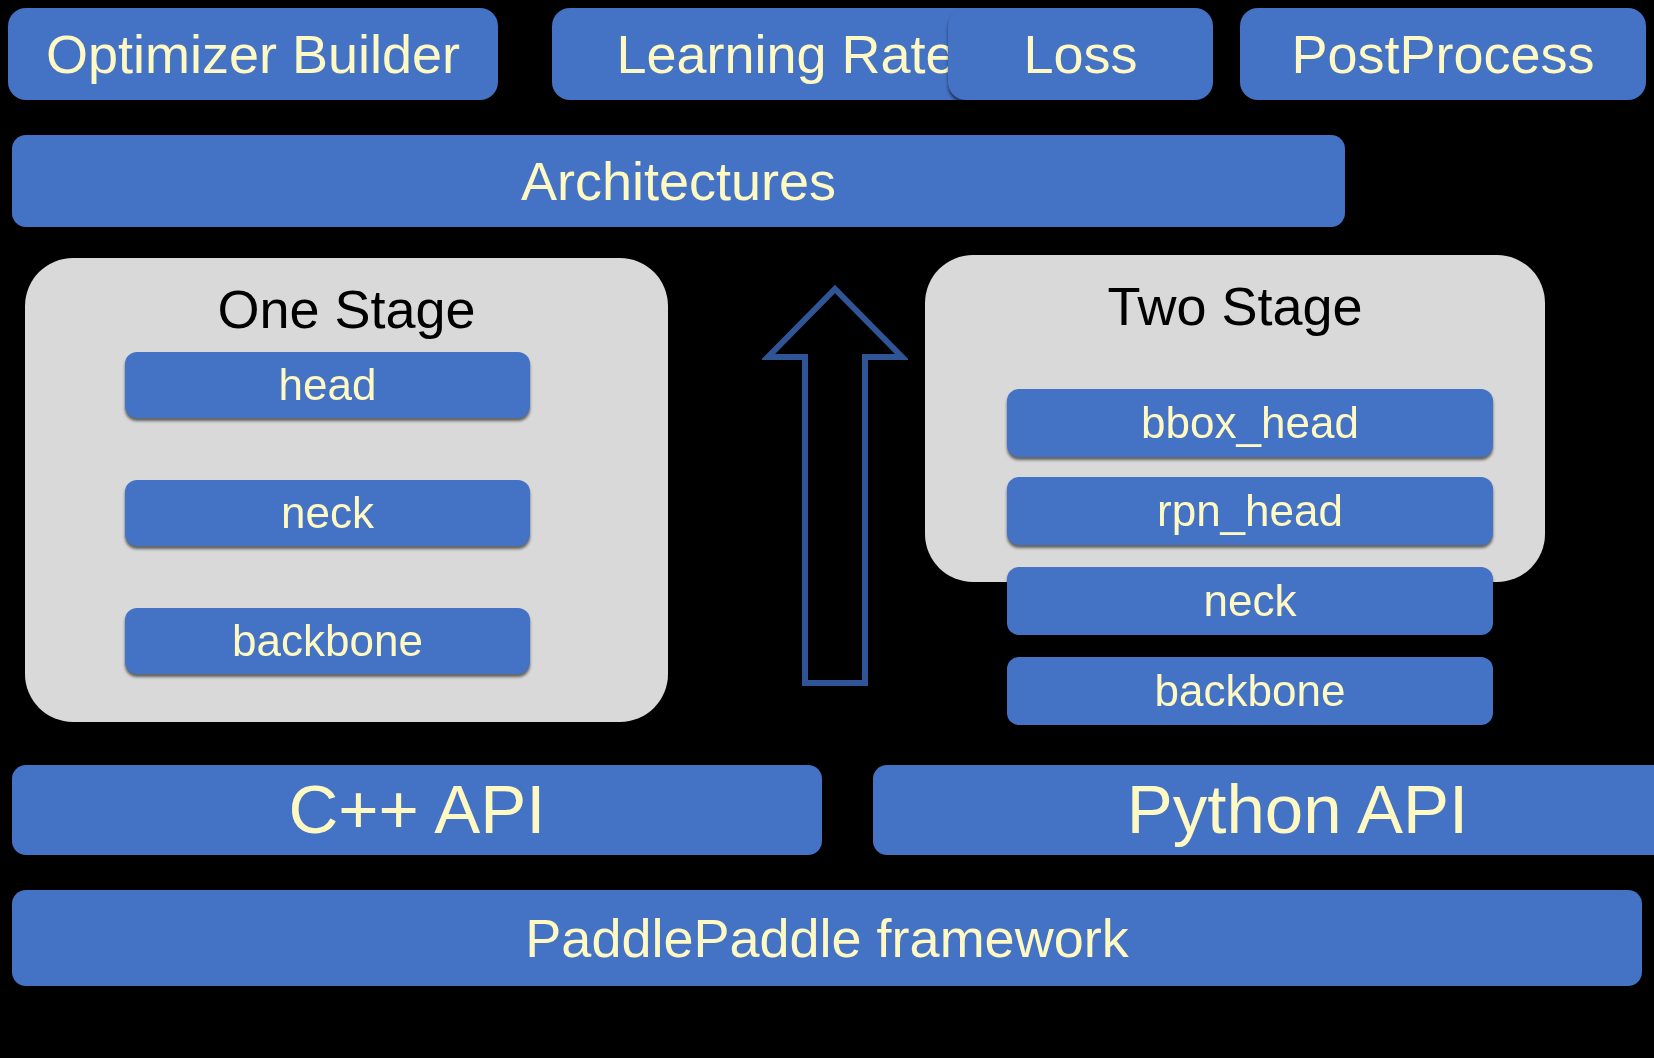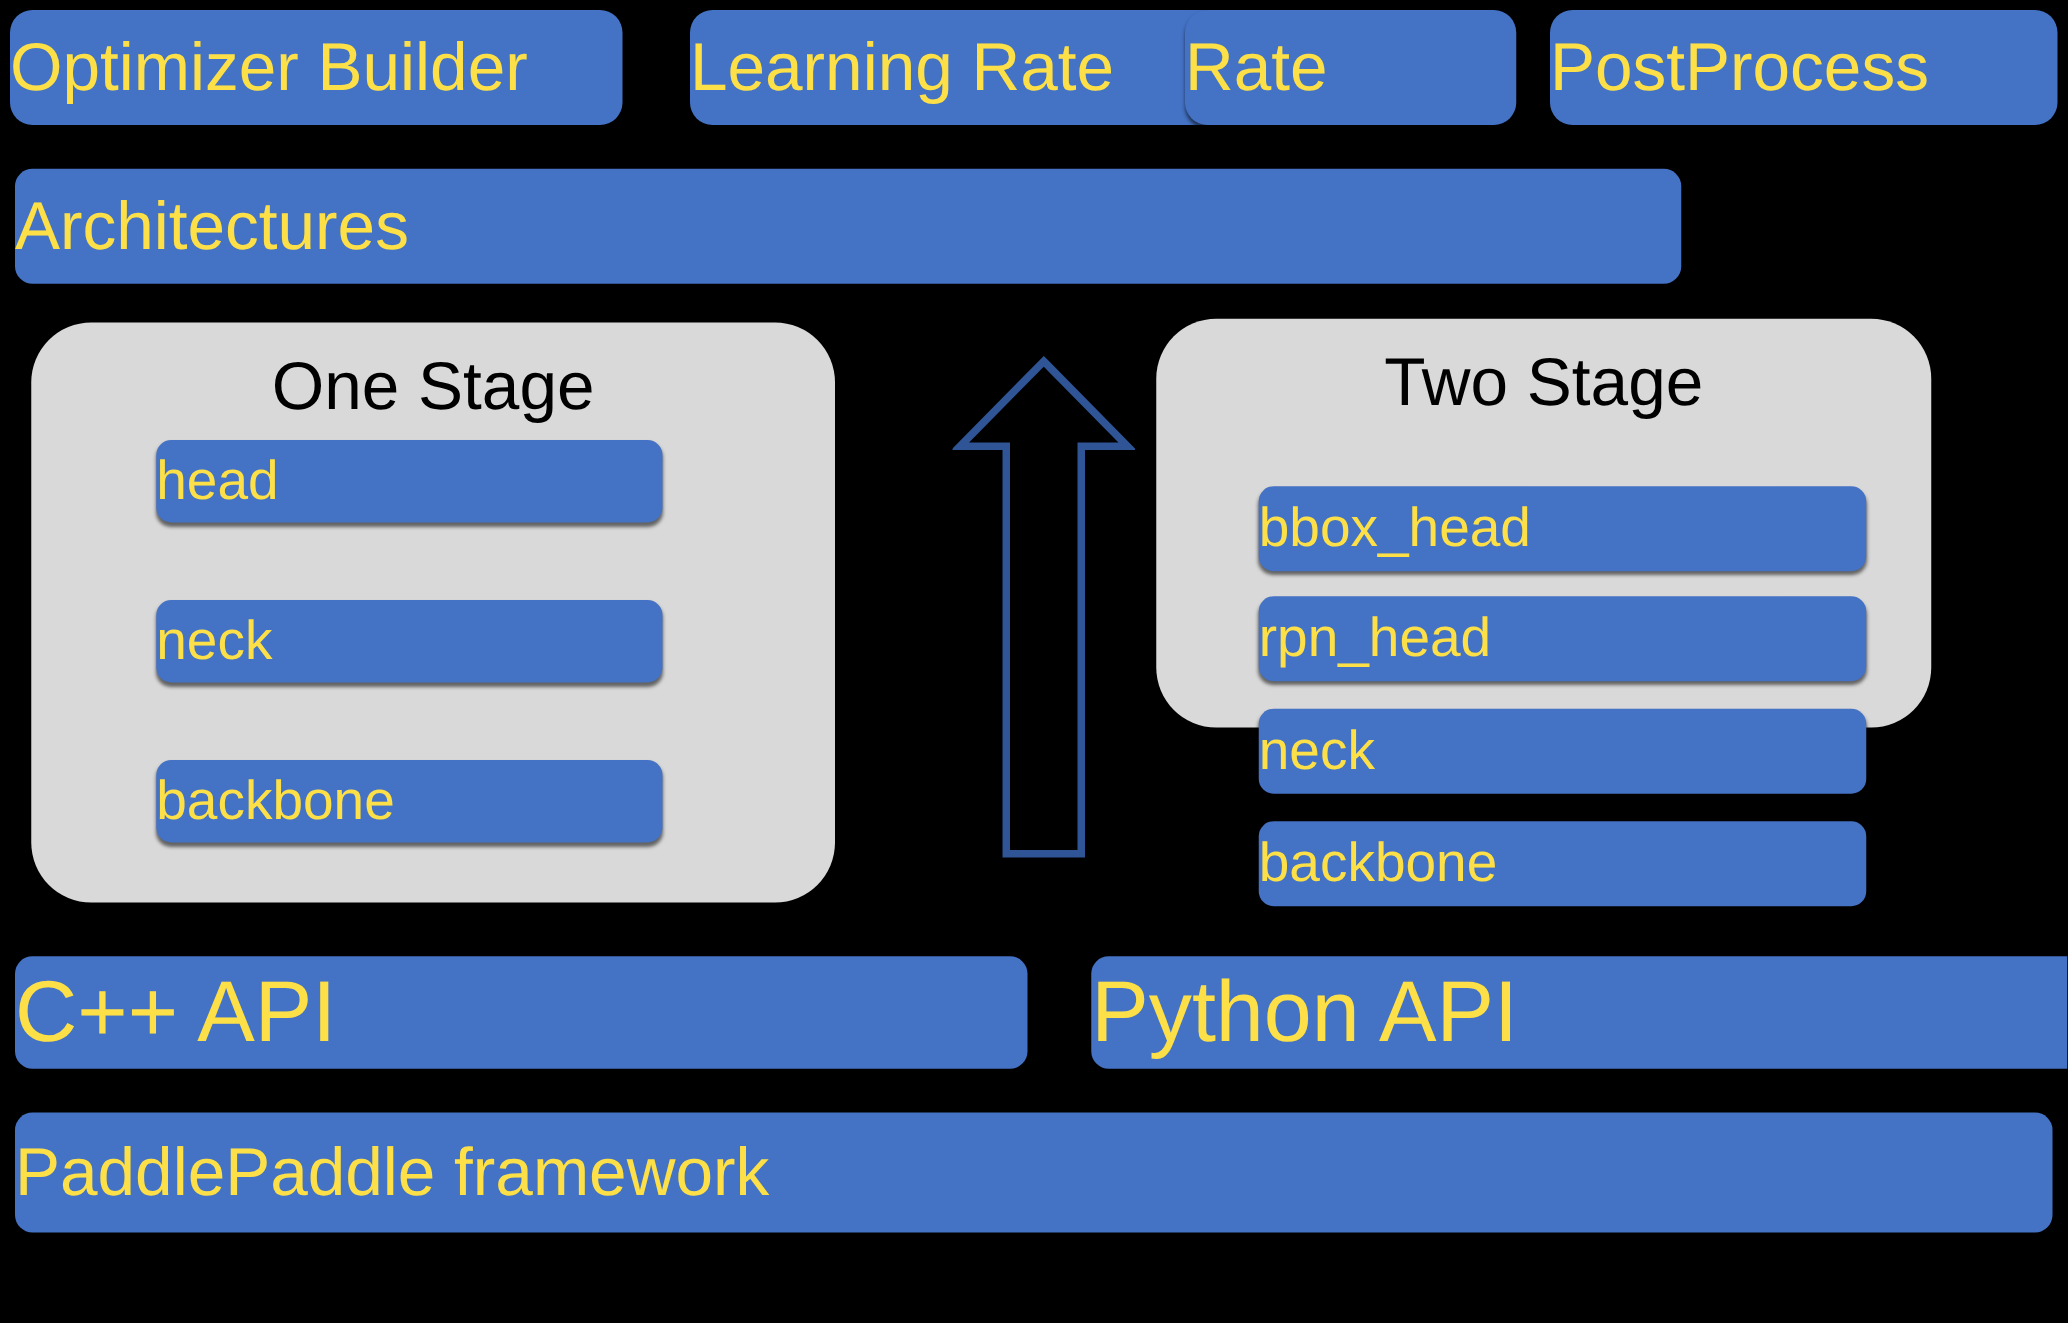--- a/index.html
+++ b/index.html
@@ -17,23 +17,24 @@
     background: #000000;
     overflow: hidden;
   }
 
   
   .blue-box {
     position: absolute;
     background: #4472C4;
     border-radius: 14px;
     box-shadow: 0 3px 3px rgba(0,0,0,0.55);
-    color: #fde047;
+    color: #fef9c3;
     display: flex;
     align-items: center;
+    justify-content: center;
     text-align: center;
     line-height: 1.05;
     box-sizing: border-box;
     white-space: nowrap;
   }
 
   
   .chip {
     top: 8px;
     height: 92px;
@@ -139,21 +140,21 @@
 
 <div id="canvas">
 
   <div class="blue-box chip" id="chip-0">
     <span>Optimizer Builder</span>
   </div>
   <div class="blue-box chip" id="chip-1">
     <span>Learning Rate</span>
   </div>
   <div class="blue-box chip" id="chip-2">
-    <span>Rate</span>
+    <span>Loss</span>
   </div>
   <div class="blue-box chip" id="chip-3">
     <span>PostProcess</span>
   </div>
 
   <div class="blue-box" id="architectures-bar">
     <span>Architectures</span>
   </div>
 
   <div class="stage-panel" id="panel-one-stage">

